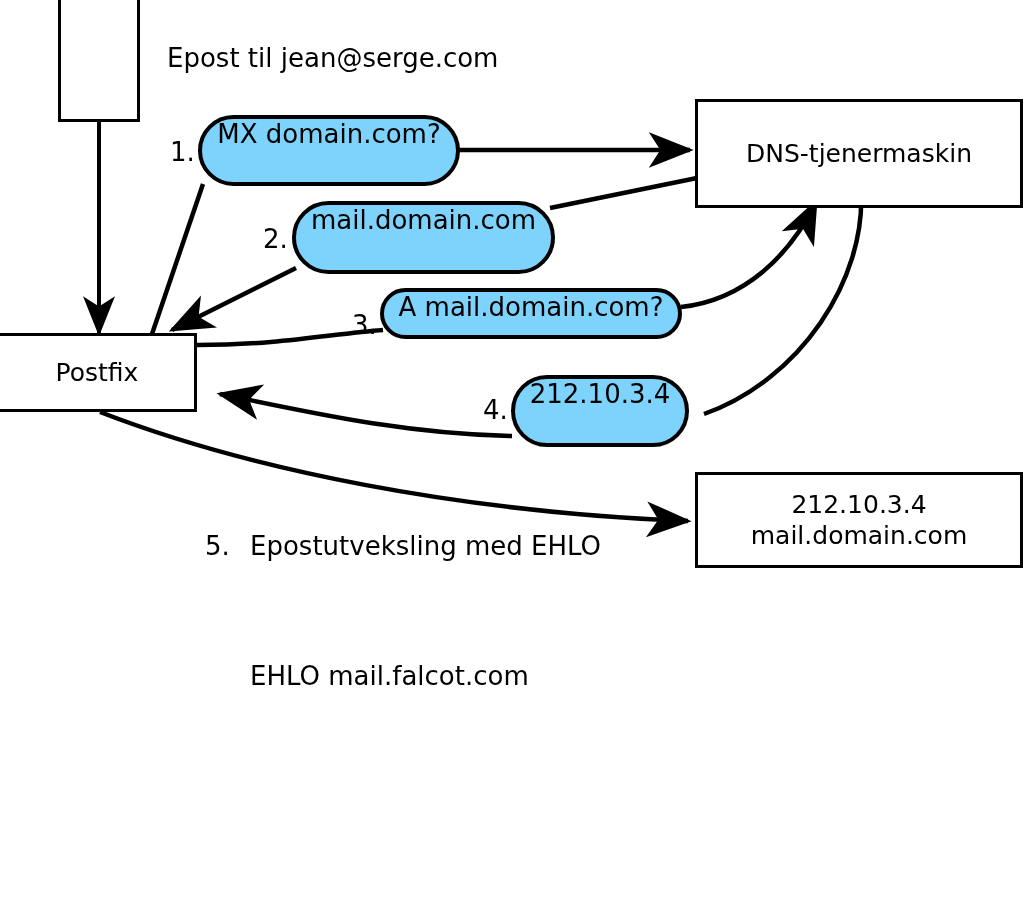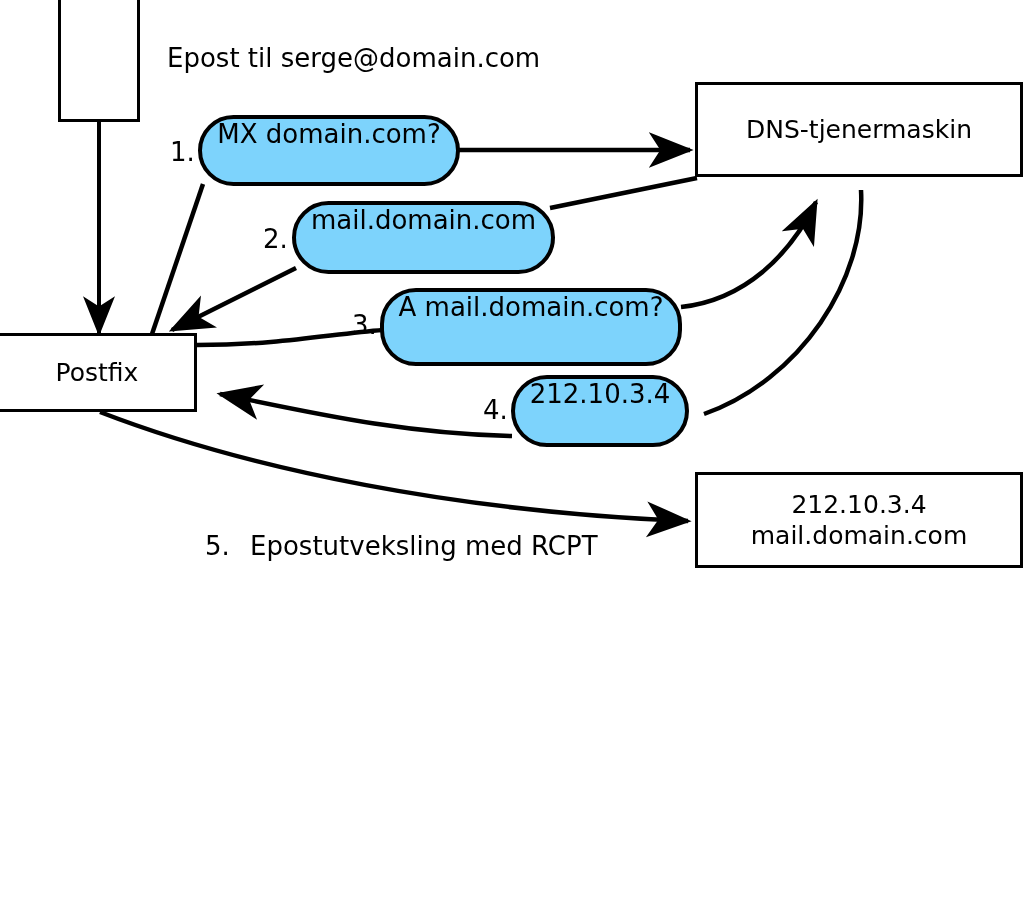--- a/index.html
+++ b/index.html
@@ -107,55 +107,56 @@
   </svg>
 
   <div class="node-box" style="left:58px; top:-4px; width:82px; height:126px;">
     <div class="line"></div>
   </div>
 
   <div class="node-box" style="left:-3px; top:333px; width:200px; height:79px;">
     <div class="line">Postfix</div>
   </div>
 
-  <div class="node-box" style="left:695px; top:82px; width:328px; height:95px;">
+  <div class="node-box" style="left:695px; top:99px; width:328px; height:109px;">
     <div class="line">DNS-tjenermaskin</div>
   </div>
 
   <div class="node-box" style="left:695px; top:472px; width:328px; height:96px;">
     <div class="line">212.10.3.4</div>
     <div class="line">mail.domain.com</div>
   </div>
 
-  <div class="free-text" style="left:167px; top:45px;">Epost til serge@domain.com</div>
+  <div class="free-text" style="left:167px; top:45px;">Epost til jean@serge.com</div>
 
   <div class="step-num" style="left:170px; top:139px;">1.</div>
   <div class="pill" style="left:198px; top:115px; width:262px; height:71px; border-radius:36px;">
     <span>MX domain.com?</span>
   </div>
 
   <div class="step-num" style="left:263px; top:226px;">2.</div>
   <div class="pill" style="left:292px; top:201px; width:263px; height:73px; border-radius:37px;">
     <span>mail.domain.com</span>
   </div>
 
   <div class="step-num" style="left:352px; top:312px;">3.</div>
-  <div class="pill" style="left:380px; top:288px; width:302px; height:78px; border-radius:36px;">
+  <div class="pill" style="left:380px; top:288px; width:302px; height:51px; border-radius:36px;">
     <span>A mail.domain.com?</span>
   </div>
 
   <div class="step-num" style="left:483px; top:397px;">4.</div>
   <div class="pill" style="left:511px; top:375px; width:178px; height:72px; border-radius:36px;">
     <span>212.10.3.4</span>
   </div>
 
   <div class="step-num" style="left:205px; top:533px;">5.</div>
-  <div class="free-text" style="left:250px; top:533px;">Epostutveksling med RCPT</div>
+  <div class="free-text" style="left:250px; top:533px;">Epostutveksling med EHLO</div>
 
   <div class="smtp-block" style="left:250px; top:598px;">
+    <div>EHLO mail.falcot.com</div>
     
     
     
     
     
     
     
   </div>
 
 </div>

